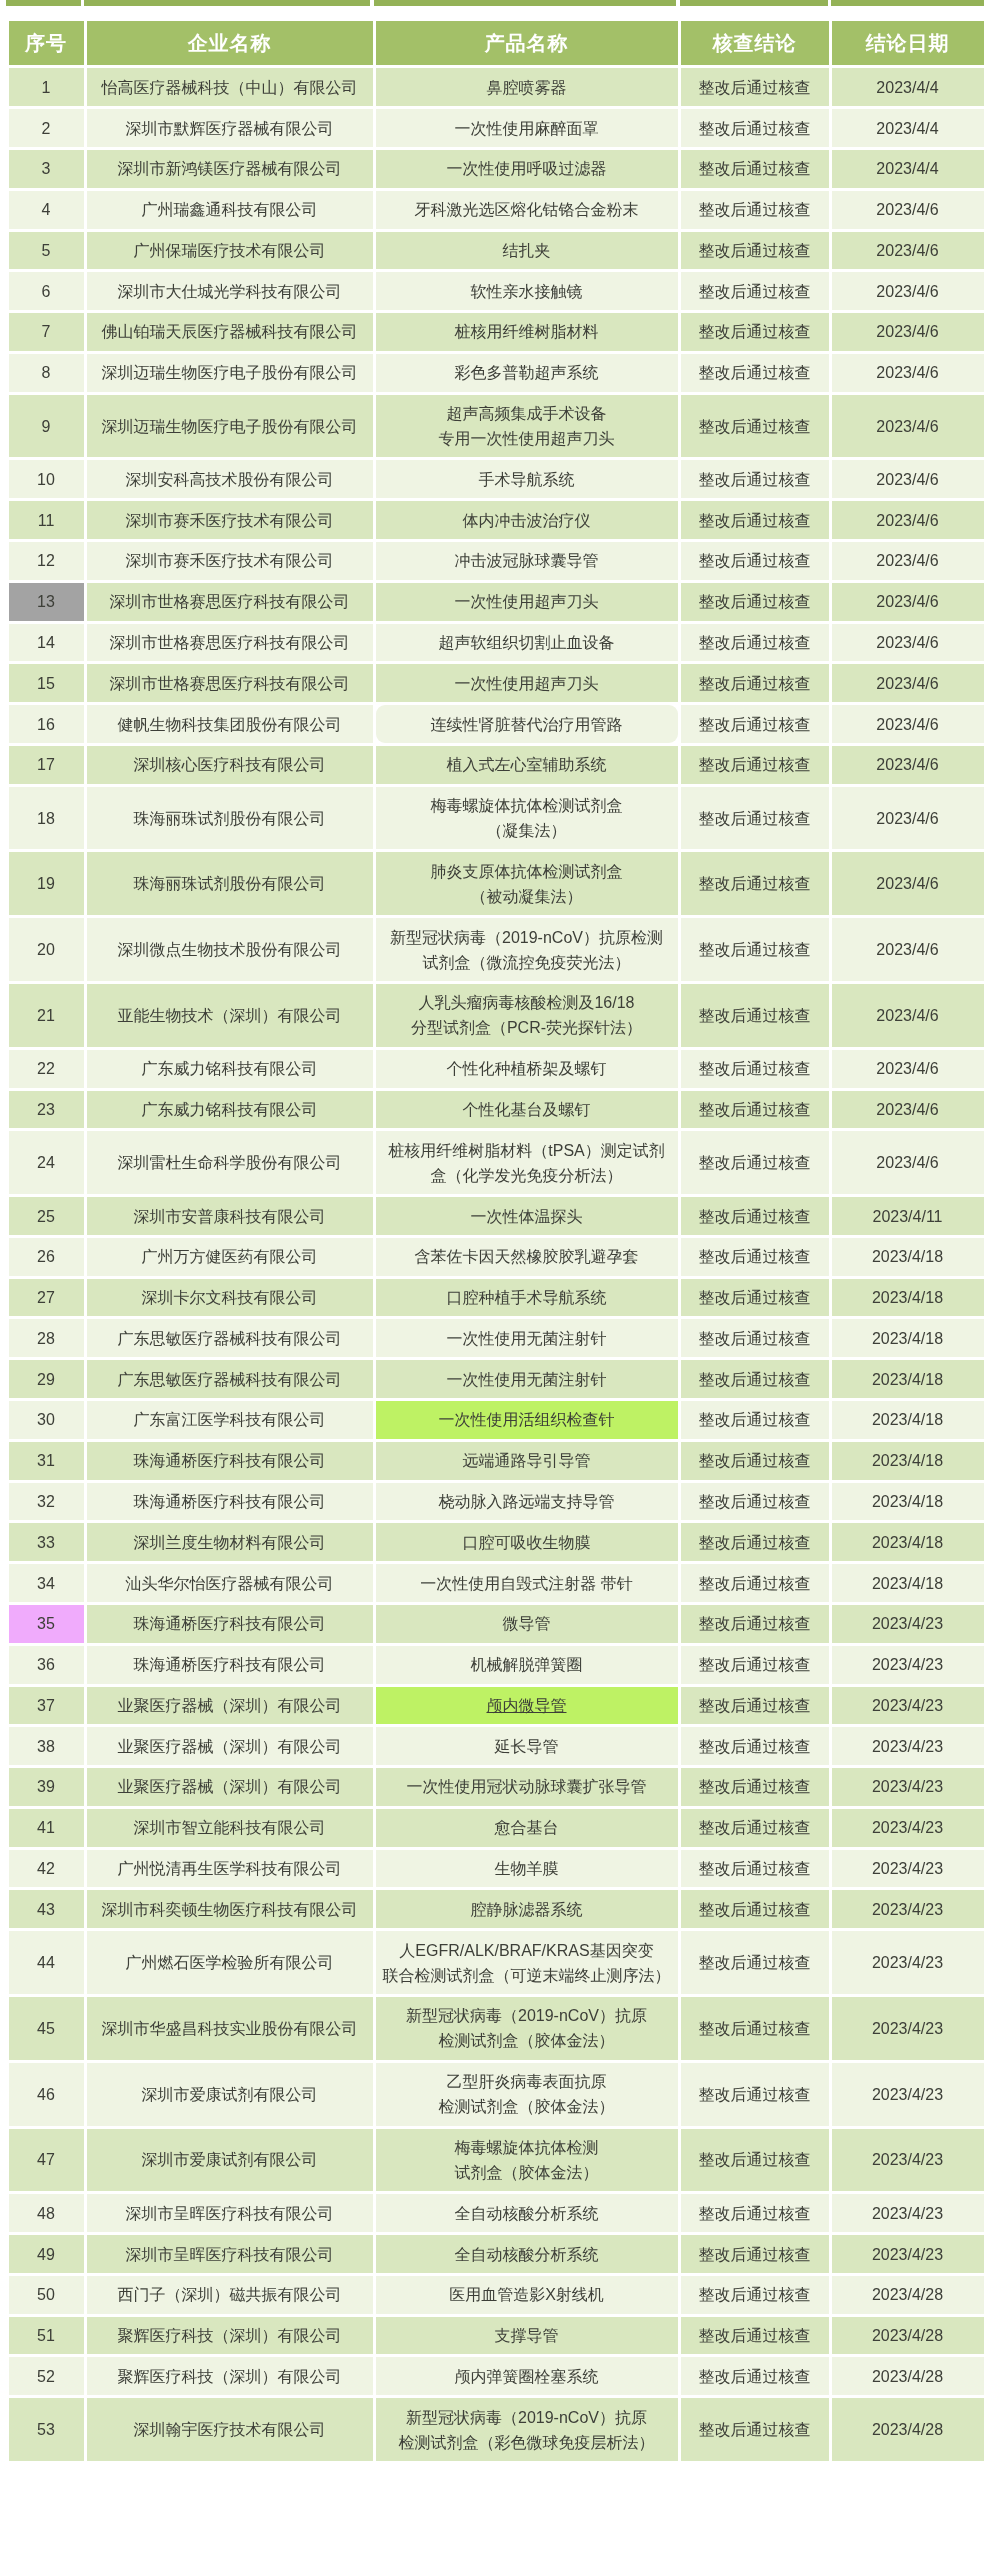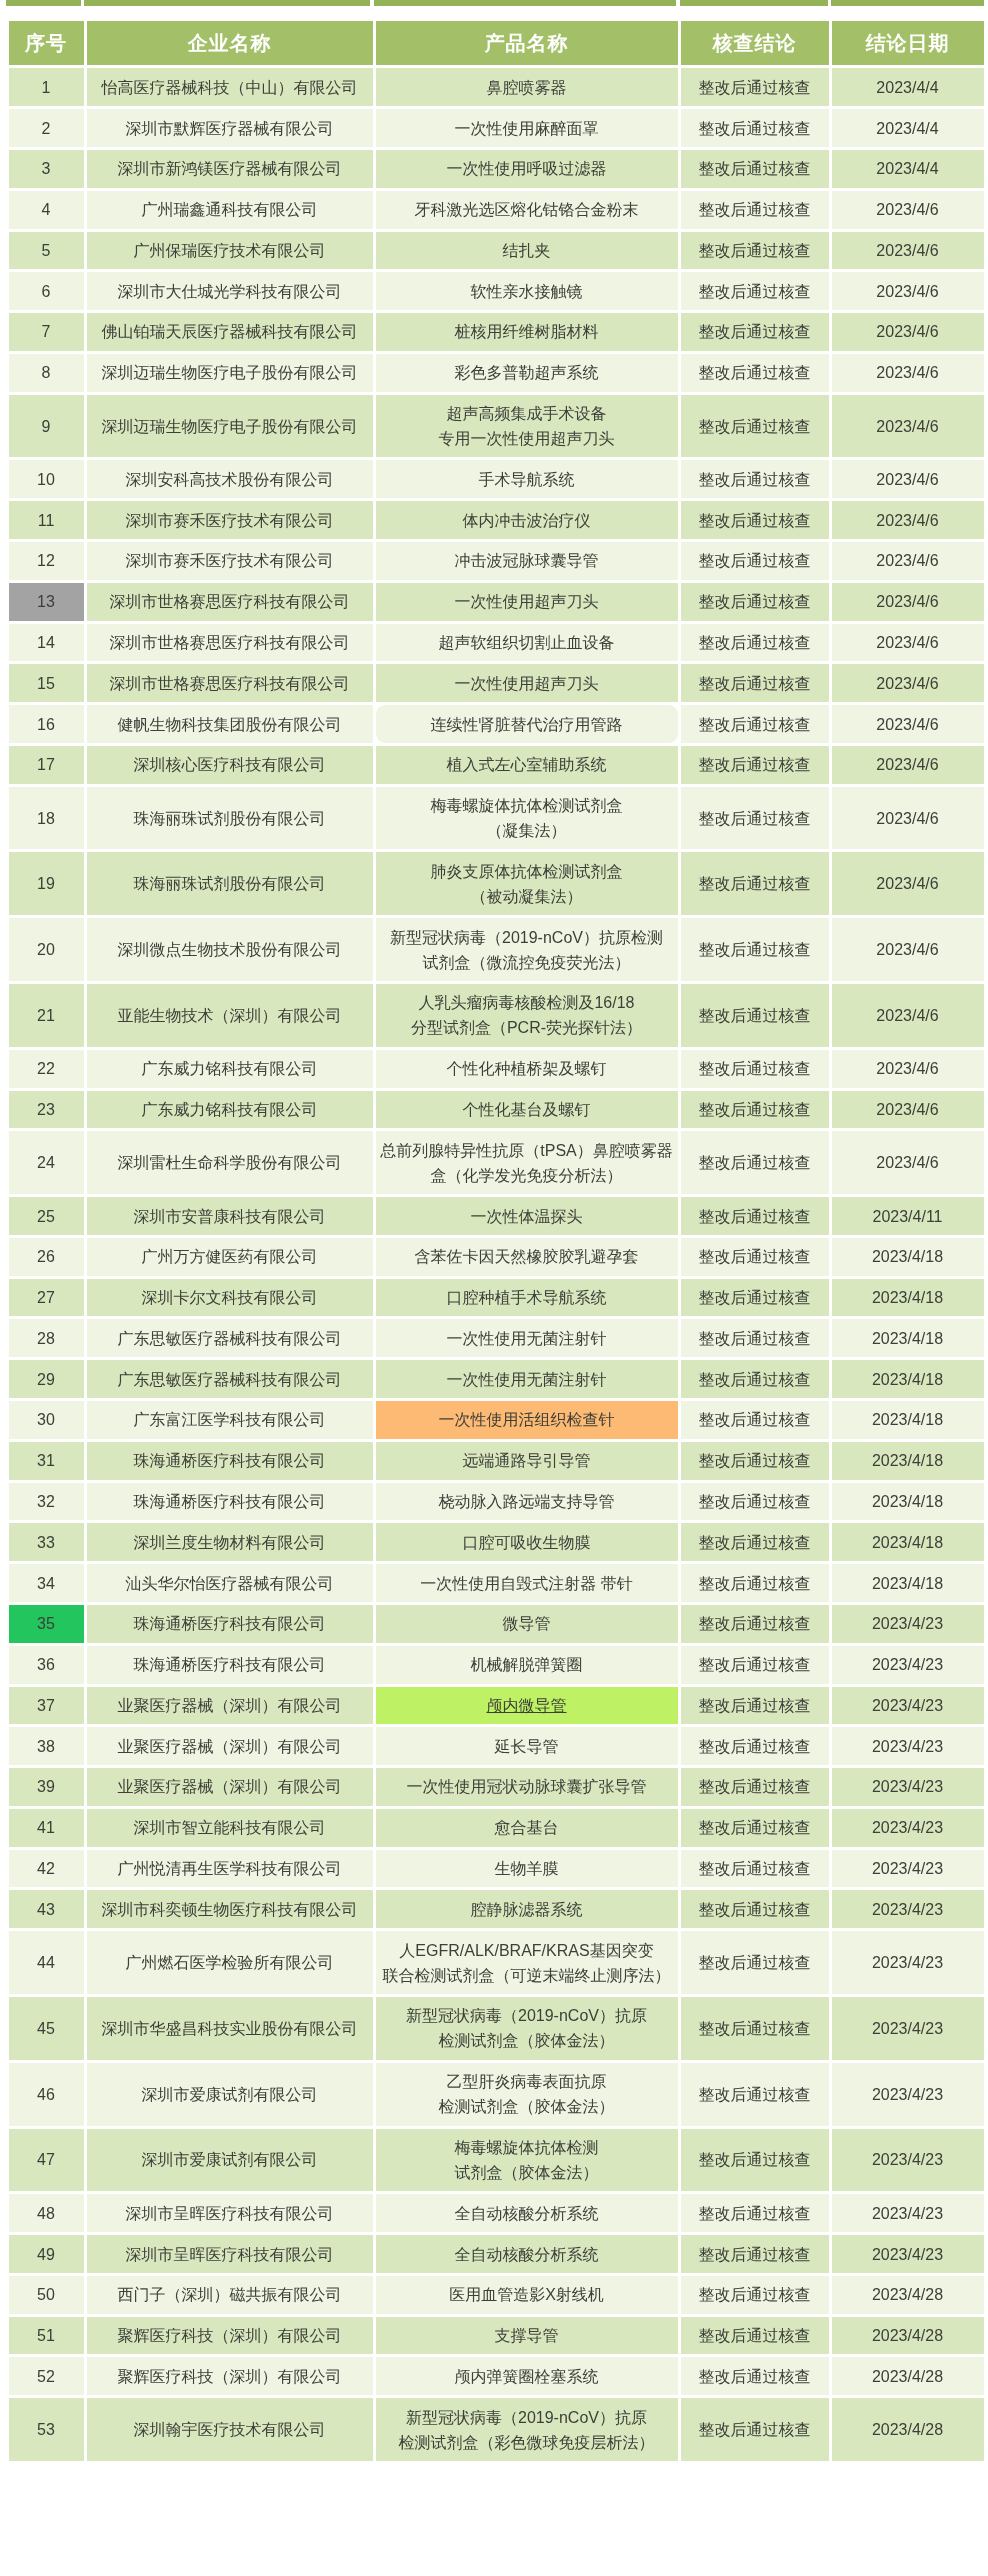--- a/index.html
+++ b/index.html
@@ -256,21 +256,21 @@
           <tr>
             <td style="background: rgb(217, 231, 191);">23</td>
             <td style="background: rgb(217, 231, 191);">广东威力铭科技有限公司</td>
             <td style="background: rgb(217, 231, 191);">个性化基台及螺钉</td>
             <td style="background: rgb(217, 231, 191);">整改后通过核查</td>
             <td style="background: rgb(217, 231, 191);">2023/4/6</td>
           </tr>
           <tr>
             <td style="background: rgb(239, 244, 227);">24</td>
             <td style="background: rgb(239, 244, 227);">深圳雷杜生命科学股份有限公司</td>
-            <td style="background: rgb(239, 244, 227);">总前列腺特异性抗原（tPSA）鼻腔喷雾器
+            <td style="background: rgb(239, 244, 227);">桩核用纤维树脂材料（tPSA）测定试剂
 盒（化学发光免疫分析法）</td>
             <td style="background: rgb(239, 244, 227);">整改后通过核查</td>
             <td style="background: rgb(239, 244, 227);">2023/4/6</td>
           </tr>
           <tr>
             <td style="background: rgb(217, 231, 191);">25</td>
             <td style="background: rgb(217, 231, 191);">深圳市安普康科技有限公司</td>
             <td style="background: rgb(217, 231, 191);">一次性体温探头</td>
             <td style="background: rgb(217, 231, 191);">整改后通过核查</td>
             <td style="background: rgb(217, 231, 191);">2023/4/11</td>
@@ -299,21 +299,21 @@
           <tr>
             <td style="background: rgb(217, 231, 191);">29</td>
             <td style="background: rgb(217, 231, 191);">广东思敏医疗器械科技有限公司</td>
             <td style="background: rgb(217, 231, 191);">一次性使用无菌注射针</td>
             <td style="background: rgb(217, 231, 191);">整改后通过核查</td>
             <td style="background: rgb(217, 231, 191);">2023/4/18</td>
           </tr>
           <tr>
             <td style="background: rgb(239, 244, 227);">30</td>
             <td style="background: rgb(239, 244, 227);">广东富江医学科技有限公司</td>
-            <td style="background: #fdba74;">一次性使用活组织检查针</td>
+            <td style="background: #bef264;">一次性使用活组织检查针</td>
             <td style="background: rgb(239, 244, 227);">整改后通过核查</td>
             <td style="background: rgb(239, 244, 227);">2023/4/18</td>
           </tr>
           <tr>
             <td style="background: rgb(217, 231, 191);">31</td>
             <td style="background: rgb(217, 231, 191);">珠海通桥医疗科技有限公司</td>
             <td style="background: rgb(217, 231, 191);">远端通路导引导管</td>
             <td style="background: rgb(217, 231, 191);">整改后通过核查</td>
             <td style="background: rgb(217, 231, 191);">2023/4/18</td>
           </tr>
@@ -332,21 +332,21 @@
             <td style="background: rgb(217, 231, 191);">2023/4/18</td>
           </tr>
           <tr>
             <td style="background: rgb(239, 244, 227);">34</td>
             <td style="background: rgb(239, 244, 227);">汕头华尔怡医疗器械有限公司</td>
             <td style="background: rgb(239, 244, 227);">一次性使用自毁式注射器 带针</td>
             <td style="background: rgb(239, 244, 227);">整改后通过核查</td>
             <td style="background: rgb(239, 244, 227);">2023/4/18</td>
           </tr>
           <tr>
-            <td style="background: #22c55e; margin-top: 32px;">35</td>
+            <td style="background: #f0abfc; margin-top: 32px;">35</td>
             <td style="background: rgb(217, 231, 191);">珠海通桥医疗科技有限公司</td>
             <td style="background: rgb(217, 231, 191);">微导管</td>
             <td style="background: rgb(217, 231, 191);">整改后通过核查</td>
             <td style="background: rgb(217, 231, 191);">2023/4/23</td>
           </tr>
           <tr>
             <td style="background: rgb(239, 244, 227);">36</td>
             <td style="background: rgb(239, 244, 227);">珠海通桥医疗科技有限公司</td>
             <td style="background: rgb(239, 244, 227);">机械解脱弹簧圈</td>
             <td style="background: rgb(239, 244, 227);">整改后通过核查</td>

